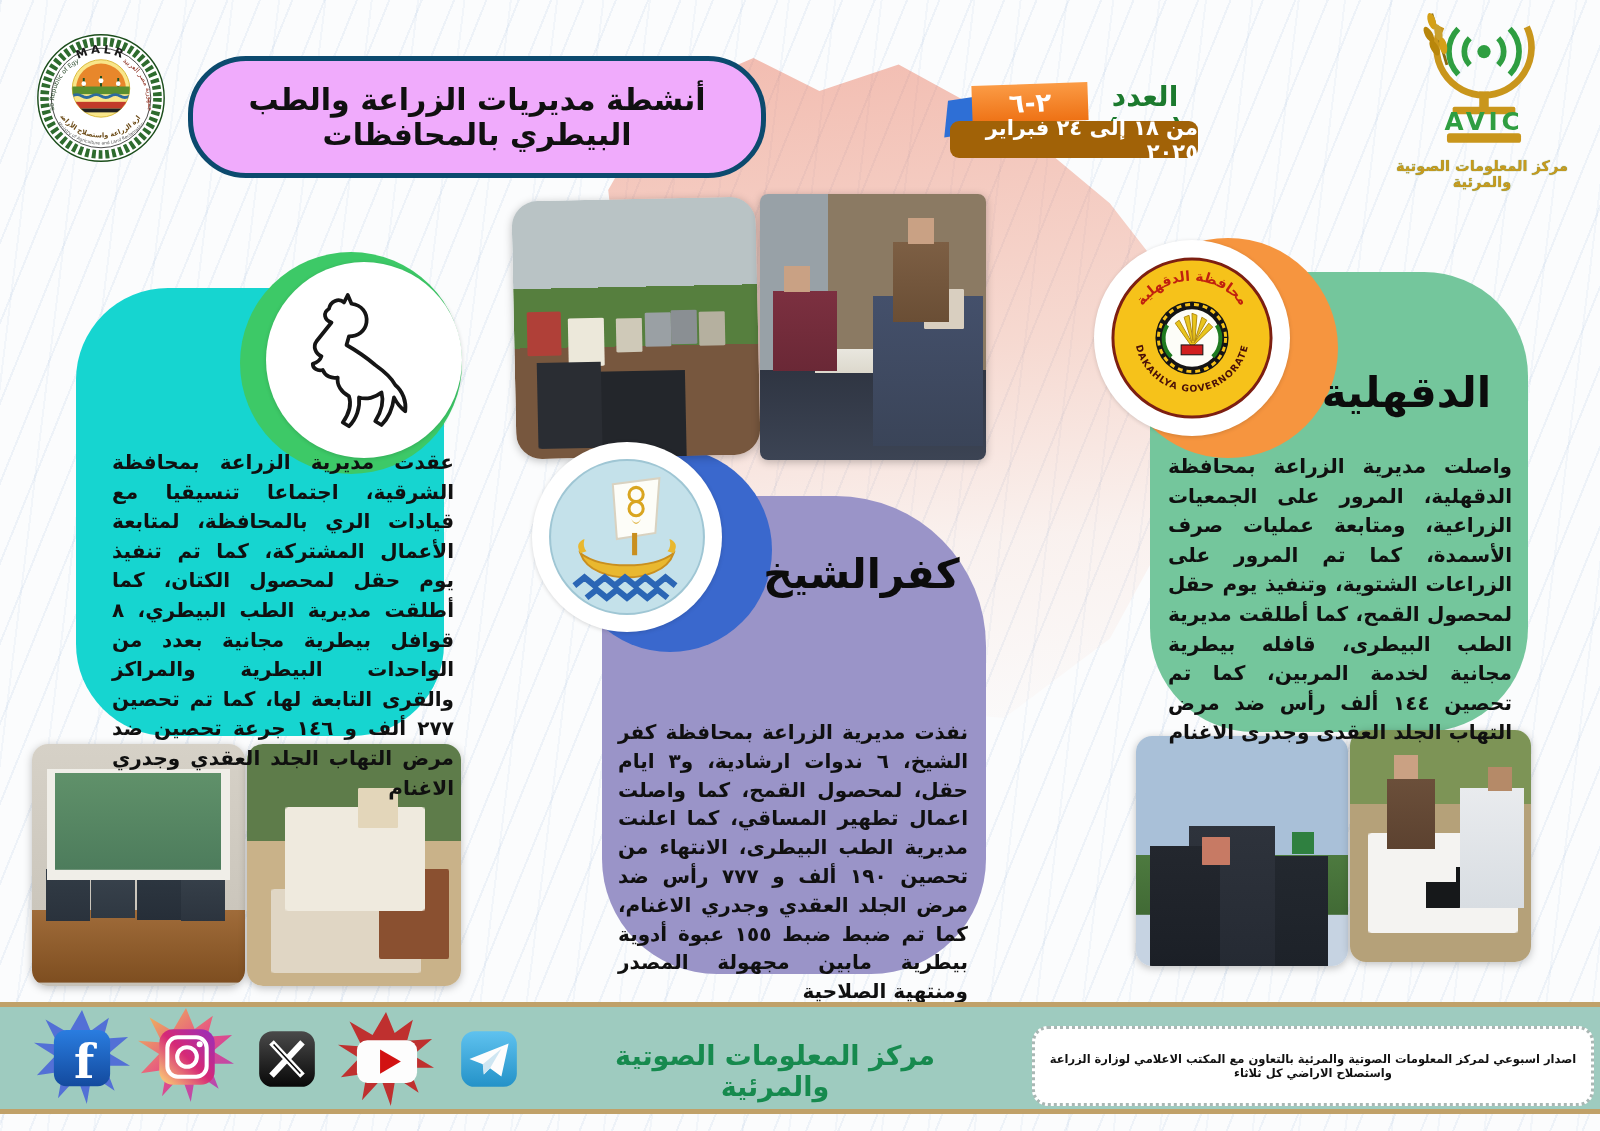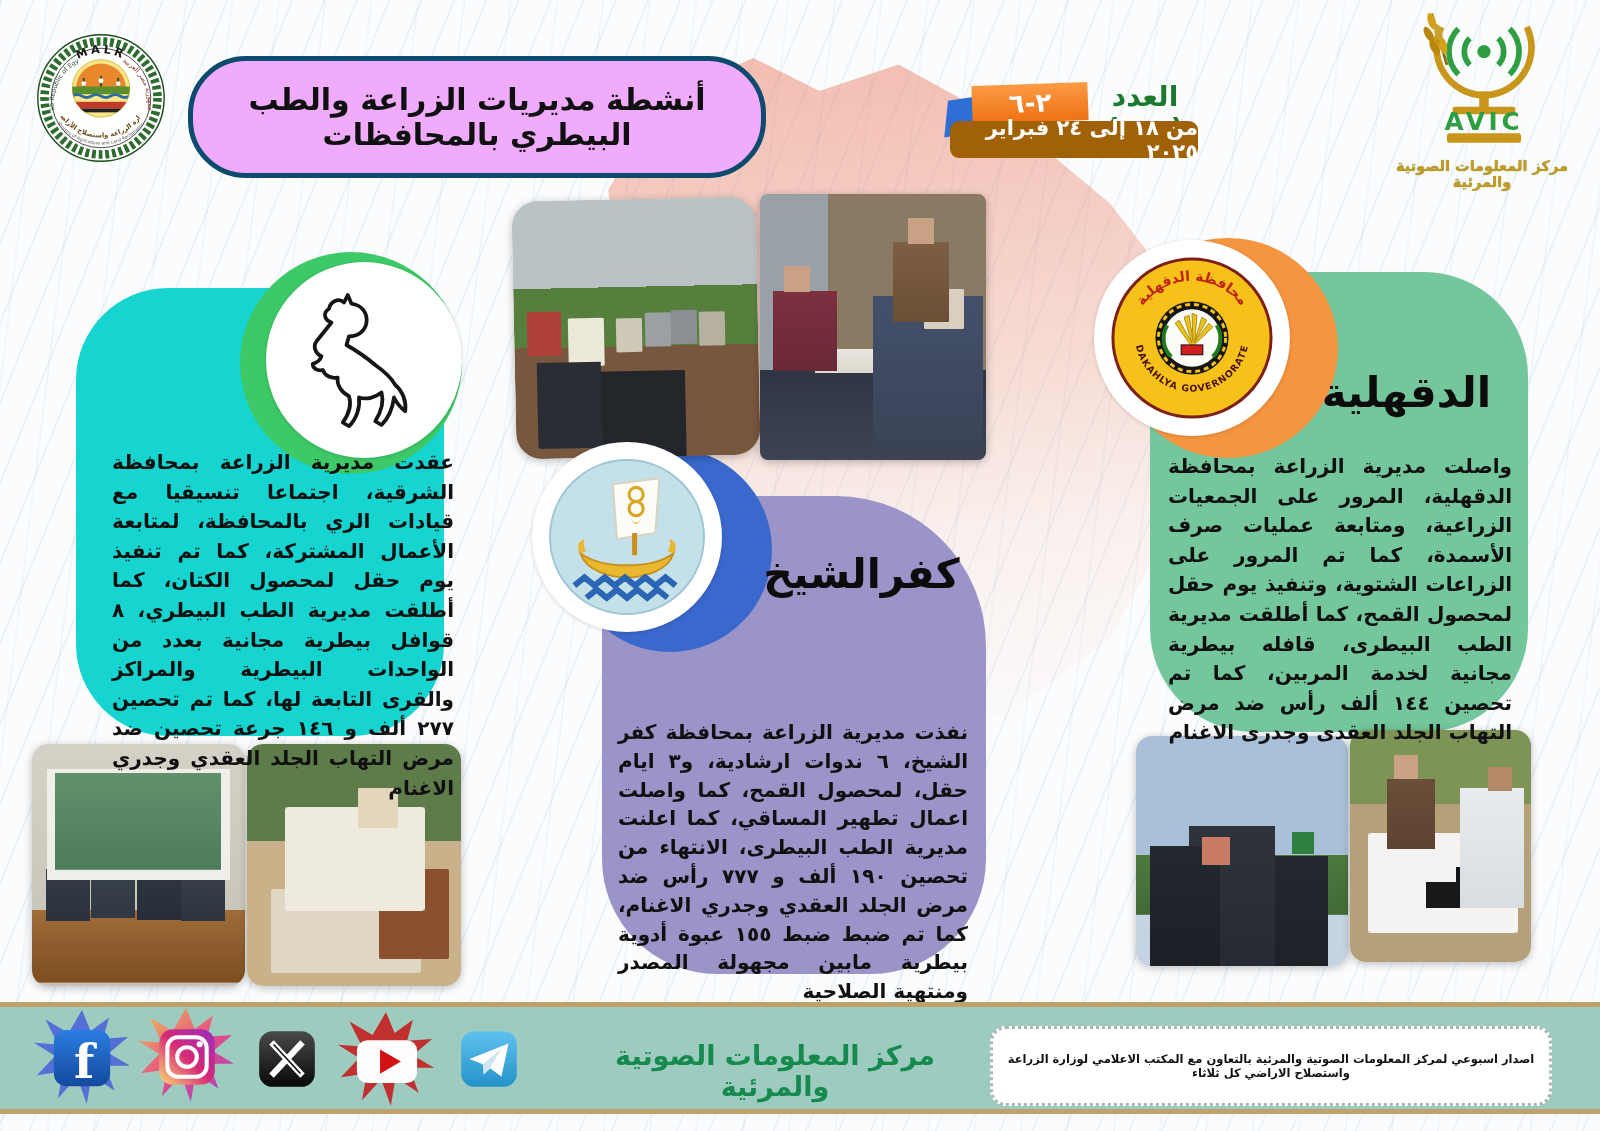--- a/index.html
+++ b/index.html
@@ -128,21 +128,21 @@
   .social{position:absolute;z-index:7;width:80px;height:84px;cursor:pointer;}
   .splash{position:absolute;left:-12px;top:-12px;width:96px;height:96px;z-index:-1;opacity:.9;
       clip-path:polygon(50% 0,59% 22%,78% 8%,72% 30%,98% 28%,78% 45%,100% 58%,74% 58%,84% 84%,60% 68%,55% 98%,45% 70%,25% 92%,30% 64%,3% 68%,22% 48%,0 34%,25% 36%,12% 10%,36% 24%);}
   .social-fb{left:46px;top:1022px;}   .splash-fb{background:#4a66d8;}
   .social-ig{left:150px;top:1020px;}  .splash-ig{background:linear-gradient(140deg,#f7c948,#ee3f7e,#9b36c9);}
   .social-x{left:254px;top:1026px;}
   .social-yt{left:350px;top:1024px;}  .splash-yt{background:#c21f1f;}
   .social-tg{left:456px;top:1026px;}
   .footer-org{position:absolute;left:580px;top:1040px;width:390px;z-index:7;direction:rtl;
       text-align:center;color:#168a4e;font-size:27px;font-weight:700;}
-  .footer-note{position:absolute;left:990px;top:1026px;width:562px;height:80px;z-index:7;
+  .footer-note{position:absolute;left:1032px;top:1026px;width:562px;height:80px;z-index:7;
       background:#fff;border:3px dotted #aab7b4;border-radius:16px;box-sizing:border-box;
       display:flex;align-items:center;justify-content:center;}
   .footer-note span{direction:rtl;color:#111;font-size:11.5px;font-weight:900;text-align:center;padding:0 12px;}
 </style>
 </head>
 <body>
 
 <div class="canvas">
   <div class="lines"></div>
   <div class="egypt-map"></div>

